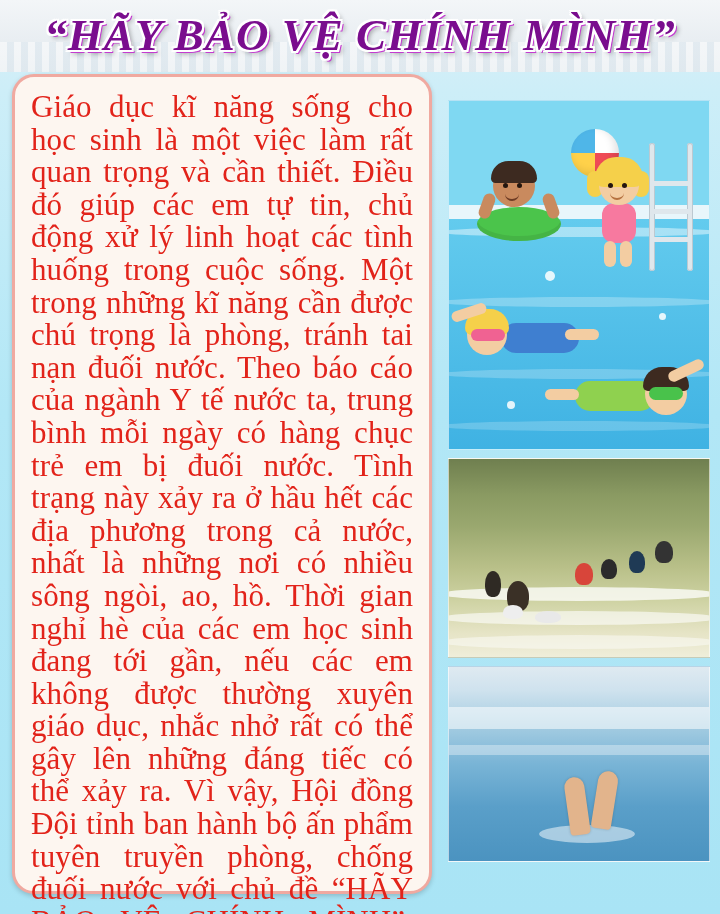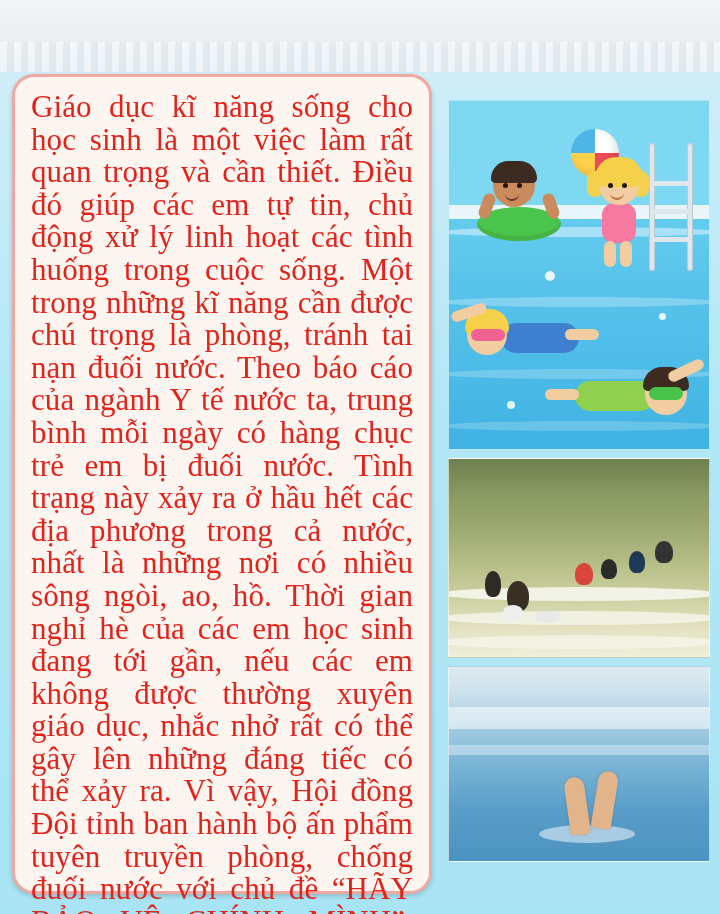--- a/index.html
+++ b/index.html
@@ -260,20 +260,21 @@
     background: rgba(255,255,255,0.5); left: 90px; top: 158px;
   }
 </style>
 </head>
 <body>
 
 <div class="poster">
 
   <div class="header">
     <div class="header-stripes"></div>
+    <div class="title">“HÃY BẢO VỆ CHÍNH MÌNH”</div>
   </div>
 
   <div class="text-card">
     <p class="body-text">Giáo dục kĩ năng sống cho học sinh là một việc làm rất quan trọng và cần thiết. Điều đó giúp các em tự tin, chủ động xử lý linh hoạt các tình huống trong cuộc sống. Một trong những kĩ năng cần được chú trọng là phòng, tránh tai nạn đuối nước. Theo báo cáo của ngành Y tế nước ta, trung bình mỗi ngày có hàng chục trẻ em bị đuối nước. Tình trạng này xảy ra ở hầu hết các địa phương trong cả nước, nhất là những nơi có nhiều sông ngòi, ao, hồ. Thời gian nghỉ hè của các em học sinh đang tới gần, nếu các em không được thường xuyên giáo dục, nhắc nhở rất có thể gây lên những đáng tiếc có thể xảy ra. Vì vậy, Hội đồng Đội tỉnh ban hành bộ ấn phẩm tuyên truyền phòng, chống đuối nước với chủ đề “HÃY BẢO VỆ CHÍNH MÌNH”,  qua đó giúp các em thiếu nhi có thêm hiểu biết về việc phòng, chống tai nạn đuối nước.</p>
   </div>
 
   <div class="img-col">
 
     <div class="photo pool-illo">
       <div class="sky"></div>

